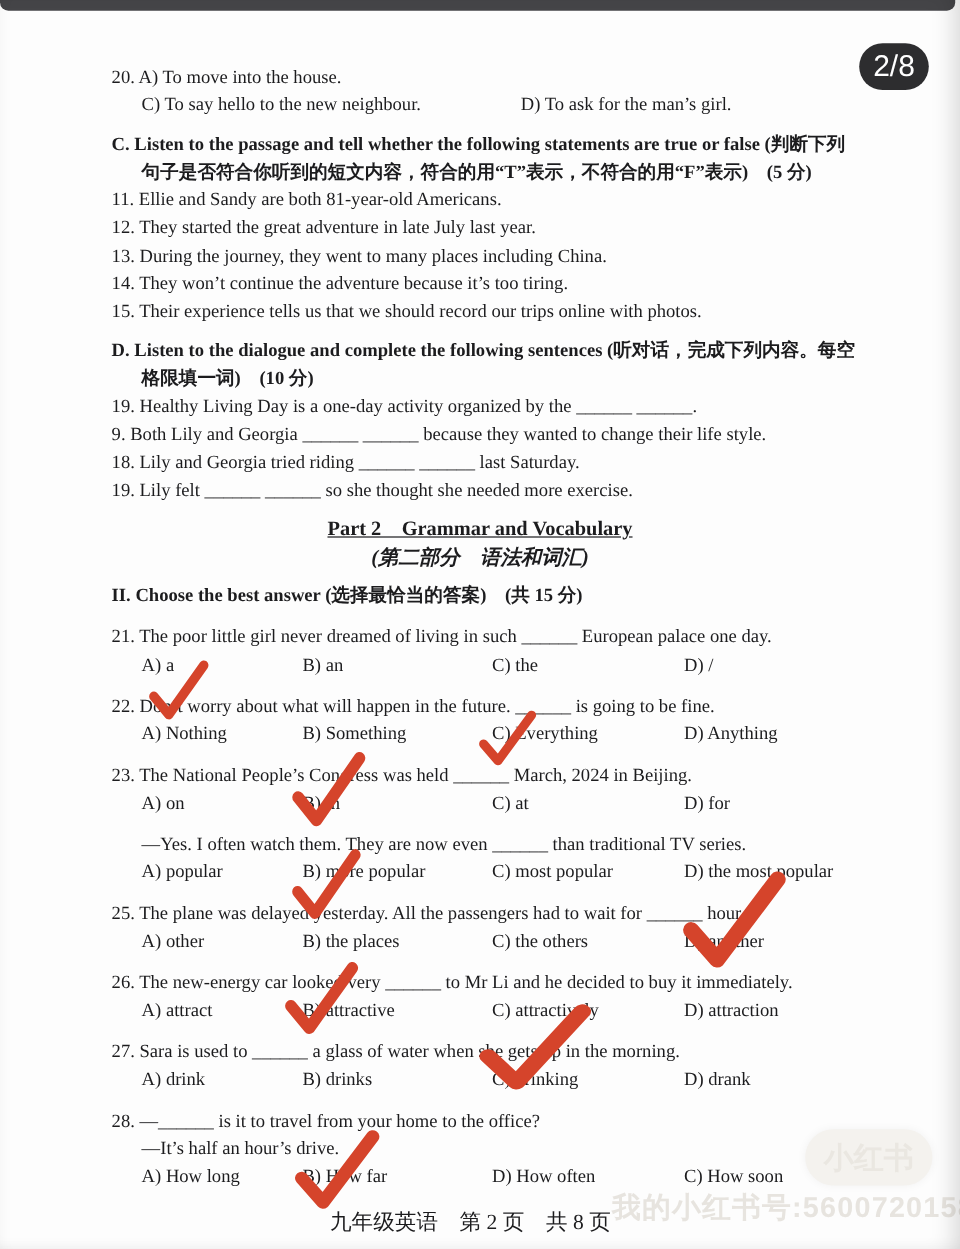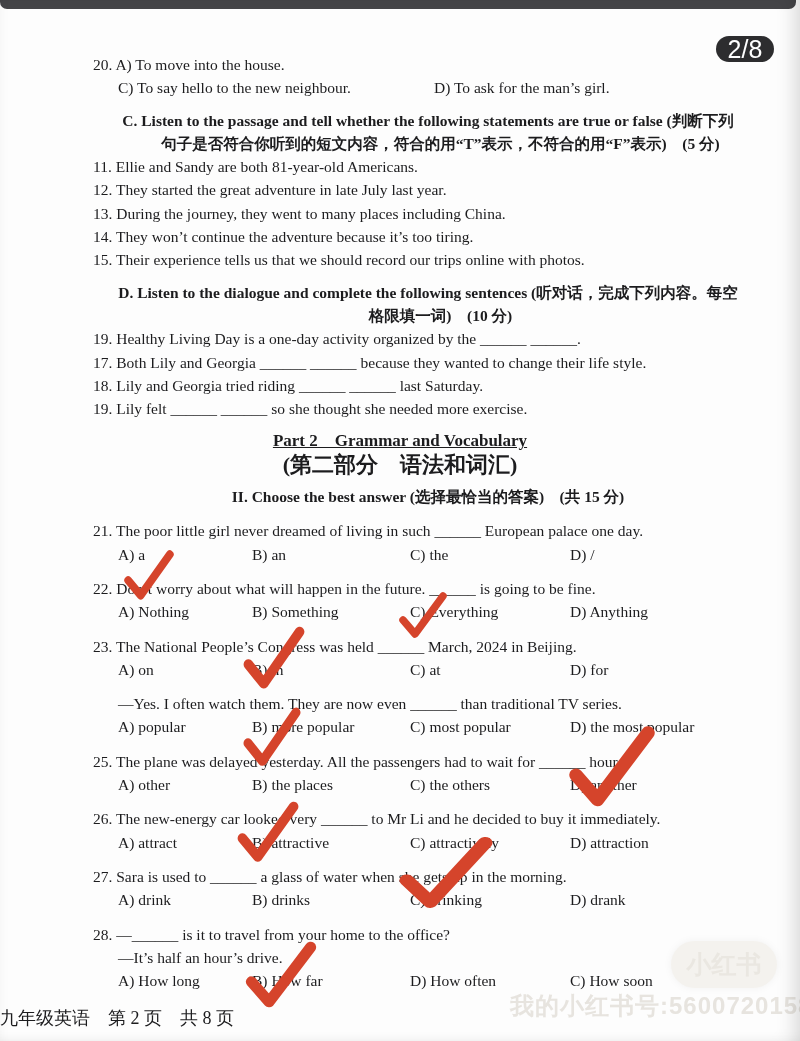--- a/index.html
+++ b/index.html
@@ -13,64 +13,64 @@
     content:""; position:absolute; inset:0; pointer-events:none;
     box-shadow: inset -16px 0 20px -12px rgba(0,0,0,0.16),
                 inset 0 -10px 14px -12px rgba(0,0,0,0.07),
                 inset 10px 0 14px -12px rgba(0,0,0,0.06);
   }
   .topbar {
     position:absolute; top:0; left:0; width:796px; height:9px;
     background:#454548; border-radius:0 0 7px 7px;
   }
   .badge {
-    position:absolute; left:716px; top:36px; width:58px; height:26px;
+    position:absolute; left:716px; top:36px; width:58px; height:39px;
     background:#2d2d2f; color:#ffffff; border-radius:20px;
     display:flex; align-items:center; justify-content:center;
     font-family:"Liberation Sans","DejaVu Sans",sans-serif;
     font-size:25px; font-weight:400;
   }
   .doc {
     position:absolute; left:93px; top:53px; width:670px;
     font-size:15.5px; line-height:23.3px;
   }
   .ln { white-space:nowrap; }
   .b  { font-weight:bold; }
   .indent { padding-left:25px; }
-  .gap { margin-top:9px;text-align:center; }
+  .gap { margin-top:9px; }
   .q { margin-top:11px; }
   .row2 { display:grid; grid-template-columns:341px 1fr; white-space:nowrap; }
   .optrow {
     display:grid; grid-template-columns:134px 158px 160px 1fr;
     padding-left:25px; white-space:nowrap;
   }
   .center614 { width:614px; text-align:center; }
   .p2title { font-size:17px;text-decoration:underline; }
-  .p2sub { font-size:22px; }
+  .p2sub { font-size:17px;font-style:italic; }
   .chk { position:absolute; pointer-events:none; }
   .chk path {
     fill:none; stroke:#d5442b; stroke-width:15;
     stroke-linecap:round; stroke-linejoin:round;
   }
   .wm-pill {
     position:absolute; left:671px; top:941px; width:106px; height:47px;
     background:#f4f2ee; border-radius:24px;
     display:flex; align-items:center; justify-content:center;
     font-family:"Liberation Sans","DejaVu Sans",sans-serif;
     font-size:25px; font-weight:bold; color:#eae7e1;
     box-shadow:0 0 8px rgba(0,0,0,0.05);
   }
   .wm-id {
     position:absolute; left:510px; top:990px; white-space:nowrap;
     font-family:"Liberation Sans","DejaVu Sans",sans-serif;
     font-size:24px; font-weight:bold; color:#e7e4df; letter-spacing:1px;
   }
   .footer {
     position:absolute; left:0; width:784px; top:1006px;
-    font-size:18px; color:#1c1c1e;font-family:Liberation Serif, serif;
+    text-align:center; font-size:18px; color:#1c1c1e;font-family:Liberation Serif, serif;
   }
 </style>
 </head>
 <body>
 
 <div class="page">
 
   <div class="topbar"></div>
 
   <div class="badge">2/8</div>
@@ -95,21 +95,21 @@
     <div class="ln">13. During the journey, they went to many places including China.</div>
     <div class="ln">14. They won’t continue the adventure because it’s too tiring.</div>
     <div class="ln">15. Their experience tells us that we should record our trips online with photos.</div>
 
     <div class="b gap">
       <div class="ln">D. Listen to the dialogue and complete the following sentences (听对话，完成下列内容。每空</div>
       <div class="ln indent">格限填一词)　(10 分)</div>
     </div>
 
     <div class="ln">19. Healthy Living Day is a one-day activity organized by the ______ ______.</div>
-    <div class="ln">17. Both Lily and Georgia ______ ______ because they wanted to change their life style.</div>
+    <div class="ln">9. Both Lily and Georgia ______ ______ because they wanted to change their life style.</div>
     <div class="ln">18. Lily and Georgia tried riding ______ ______ last Saturday.</div>
     <div class="ln">19. Lily felt ______ ______ so she thought she needed more exercise.</div>
 
     <div class="center614 gap">
       <div class="ln b p2title">Part 2　Grammar and Vocabulary</div>
       <div class="ln b p2sub">(第二部分　语法和词汇)</div>
     </div>
 
     <div class="ln b gap">II. Choose the best answer (选择最恰当的答案)　(共 15 分)</div>
 

